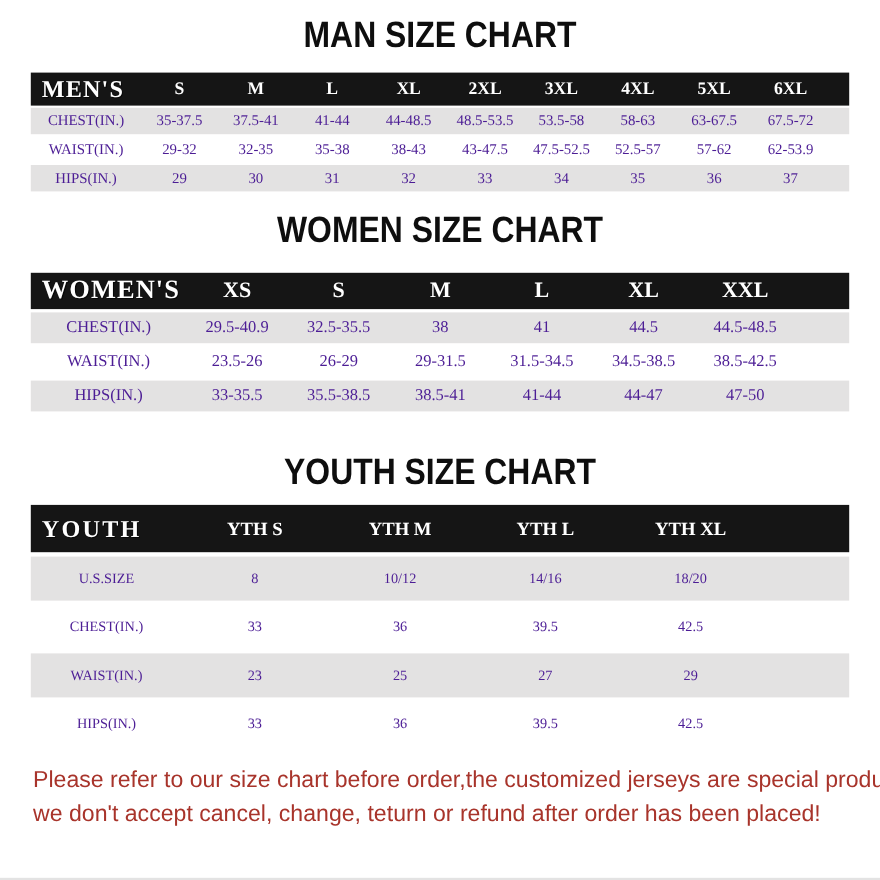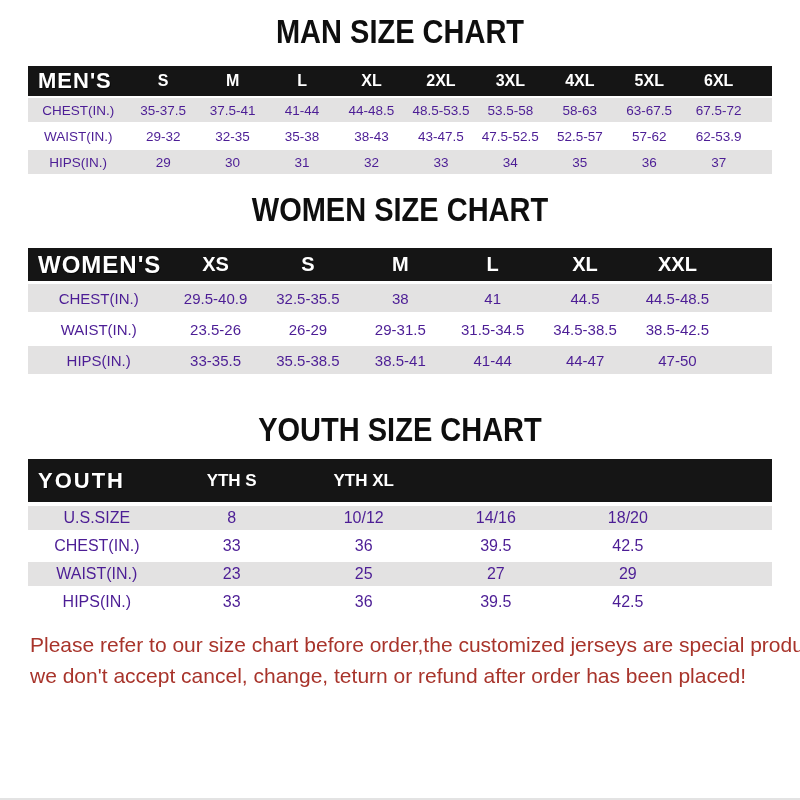--- a/index.html
+++ b/index.html
@@ -51,21 +51,21 @@
   .men-heading   { margin-top: 16px; }
   .women-heading { margin-top: 20px; }
   .youth-heading { margin-top: 40px; }
 
   
   .table { margin: 0 28px; }
   .men-table   { margin-top: 17px; }
   .women-table { margin-top: 21px; }
   .youth-table { margin-top: 12px; }
 
-  .trow { display: grid; align-items: center; }
+  .trow { display: grid; align-items: center; font-family: Liberation Serif, serif; }
   .men-grid   { grid-template-columns: 13.5% repeat(9, 1fr) 2.5%; }
   .women-grid { grid-template-columns: 19% repeat(6, 1fr) 6.5%; }
   .youth-grid { grid-template-columns: 18.5% repeat(4, 1fr) 10.5%; }
 
   .cell { text-align: center; white-space: nowrap; }
 
   .thead {
     background: var(--bar-black);
     color: #ffffff;
     font-weight: bold;
@@ -84,21 +84,21 @@
   .men-table .thead   { height: 30px; font-size: 16px; margin-bottom: 2px; }
   .men-table .hlabel  { font-size: 22px; }
   .men-table .data    { height: 24px; font-size: 13.5px; margin-bottom: 2px; }
 
   .women-table .thead  { height: 33px; font-size: 20px; margin-bottom: 3px; }
   .women-table .hlabel { font-size: 24px; }
   .women-table .data   { height: 28px; font-size: 15px; margin-bottom: 3px; }
 
   .youth-table .thead  { height: 43px; font-size: 17px; margin-bottom: 4px; }
   .youth-table .hlabel { font-size: 22px; letter-spacing: 2px; }
-  .youth-table .data   { height: 24px; font-size: 16px; margin-bottom: 4px; }
+  .youth-table .data   { height: 40px; font-size: 13px; margin-bottom: 4px; }
 
   
   .footer { margin: 15px 10px 0 30px; }
   .footer p {
     margin: 0;
     font-size: 21px;
     line-height: 31px;
     color: var(--footer-red);
     white-space: nowrap;
   }
@@ -213,20 +213,22 @@
     </div>
   </section>
 
   <section>
     <h2 class="section-heading youth-heading">YOUTH SIZE CHART</h2>
 
     <div class="table youth-table">
       <div class="trow youth-grid thead">
         <div class="cell hlabel">YOUTH</div>
         <div class="cell">YTH S</div>
+        <div class="cell">YTH M</div>
+        <div class="cell">YTH L</div>
         <div class="cell">YTH XL</div>
       </div>
 
       <div class="trow youth-grid data r-gray">
         <div class="cell">U.S.SIZE</div>
         <div class="cell">8</div>
         <div class="cell">10/12</div>
         <div class="cell">14/16</div>
         <div class="cell">18/20</div>
       </div>

